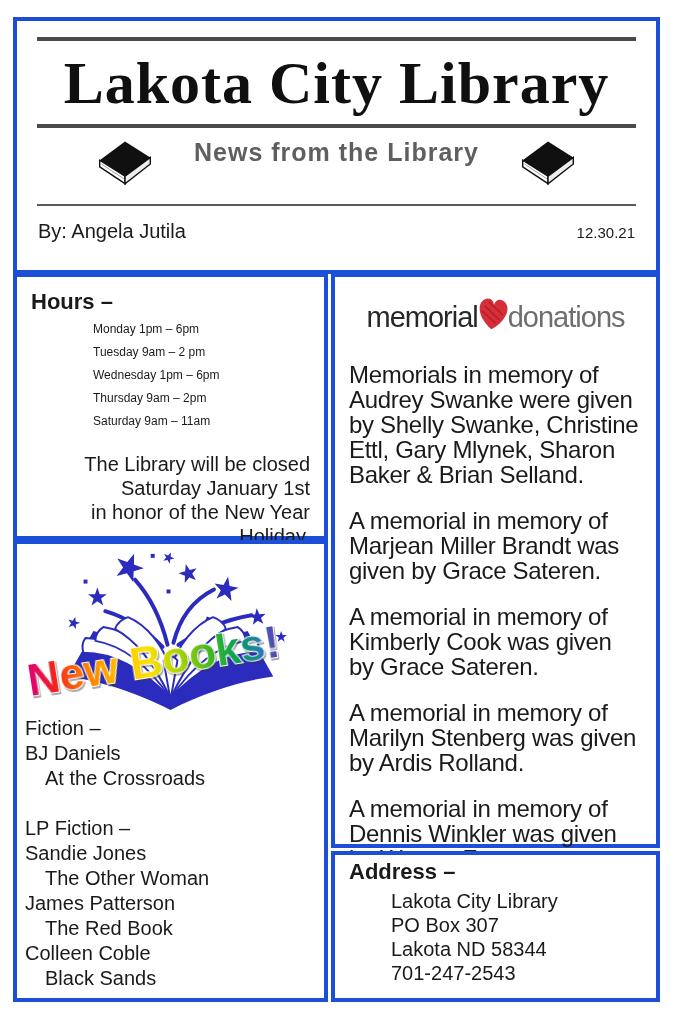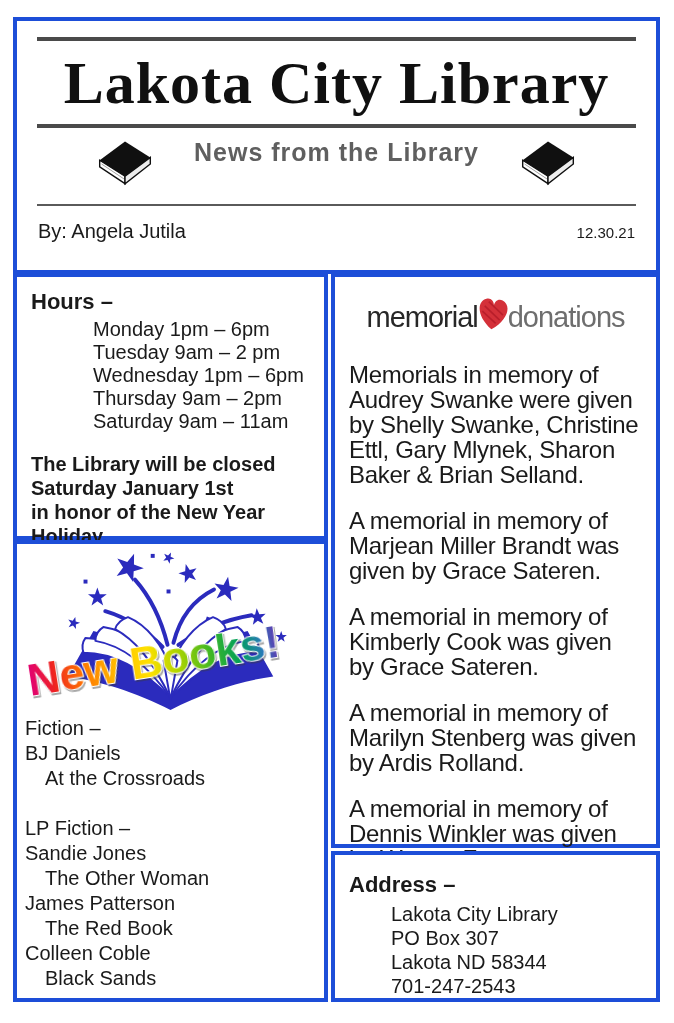--- a/index.html
+++ b/index.html
@@ -22,41 +22,41 @@
     padding:10px 78px 8px;height:58px;}
   #newsletter-subtitle{font-size:25px;font-weight:bold;color:#5f5f5f;letter-spacing:1px;white-space:nowrap;}
   .byline-row{display:flex;justify-content:space-between;align-items:flex-end;
     padding:14px 21px 0;}
   #byline{font-size:20px;}
   #issue-date{font-size:15px;margin-bottom:2px;}
 
   
   #hours-box{left:13px;top:273px;width:315px;height:267px;padding:12px 14px;}
   .section-heading{font-size:22px;font-weight:bold;margin:0;}
-  #hours-list{list-style:none;margin:3px 0 0;padding:0 0 0 62px;font-size:20px;line-height:23px;}
-  #closure-note{margin-top:19px;text-align:left;font-weight:bold;font-size:20px;line-height:24px;}
+  #hours-list{list-style:none;margin:3px 0 0;padding:0 0 0 62px;font-size:12px;line-height:23px;}
+  #closure-note{margin-top:19px;text-align:right;font-weight:normal;font-size:20px;line-height:24px;}
 
   
   #books-box{left:13px;top:540px;width:315px;height:462px;padding:2px 4px;}
   #newbooks-graphic{display:block;margin:0 auto;}
   #book-list{font-size:20px;line-height:25px;margin-top:2px;}
   .book-line{padding-left:4px;}
   .book-line.indent{padding-left:24px;}
   .book-line.gap{margin-top:25px;}
 
   
   #memorial-box{left:331px;top:273px;width:329px;height:575px;padding:16px 11px 0;}
   #memorial-logo{display:flex;align-items:center;justify-content:center;height:48px;}
   .logo-word1{font-size:29px;color:#272727;letter-spacing:-1px;}
   .logo-word2{font-size:29px;color:#6e6e6e;letter-spacing:-1px;}
   #memorial-logo svg{margin:0 -5px 6px;}
   .memorial-para{font-size:24px;line-height:25px;letter-spacing:-0.3px;margin:21px 3px 0;}
 
   
-  #address-box{left:331px;top:851px;width:329px;height:151px;padding:17px 14px;}
+  #address-box{left:331px;top:851px;width:329px;height:151px;padding:4px 14px;}
   #address-lines{font-size:20px;line-height:24px;padding-left:42px;margin-top:4px;}
 </style>
 </head>
 <body>
 
 <div class="box" id="header-box">
   <div style="height:16px"></div>
   <div class="hr"></div>
   <h1 id="masthead-title">Lakota City Library</h1>
   <div class="hr"></div>

